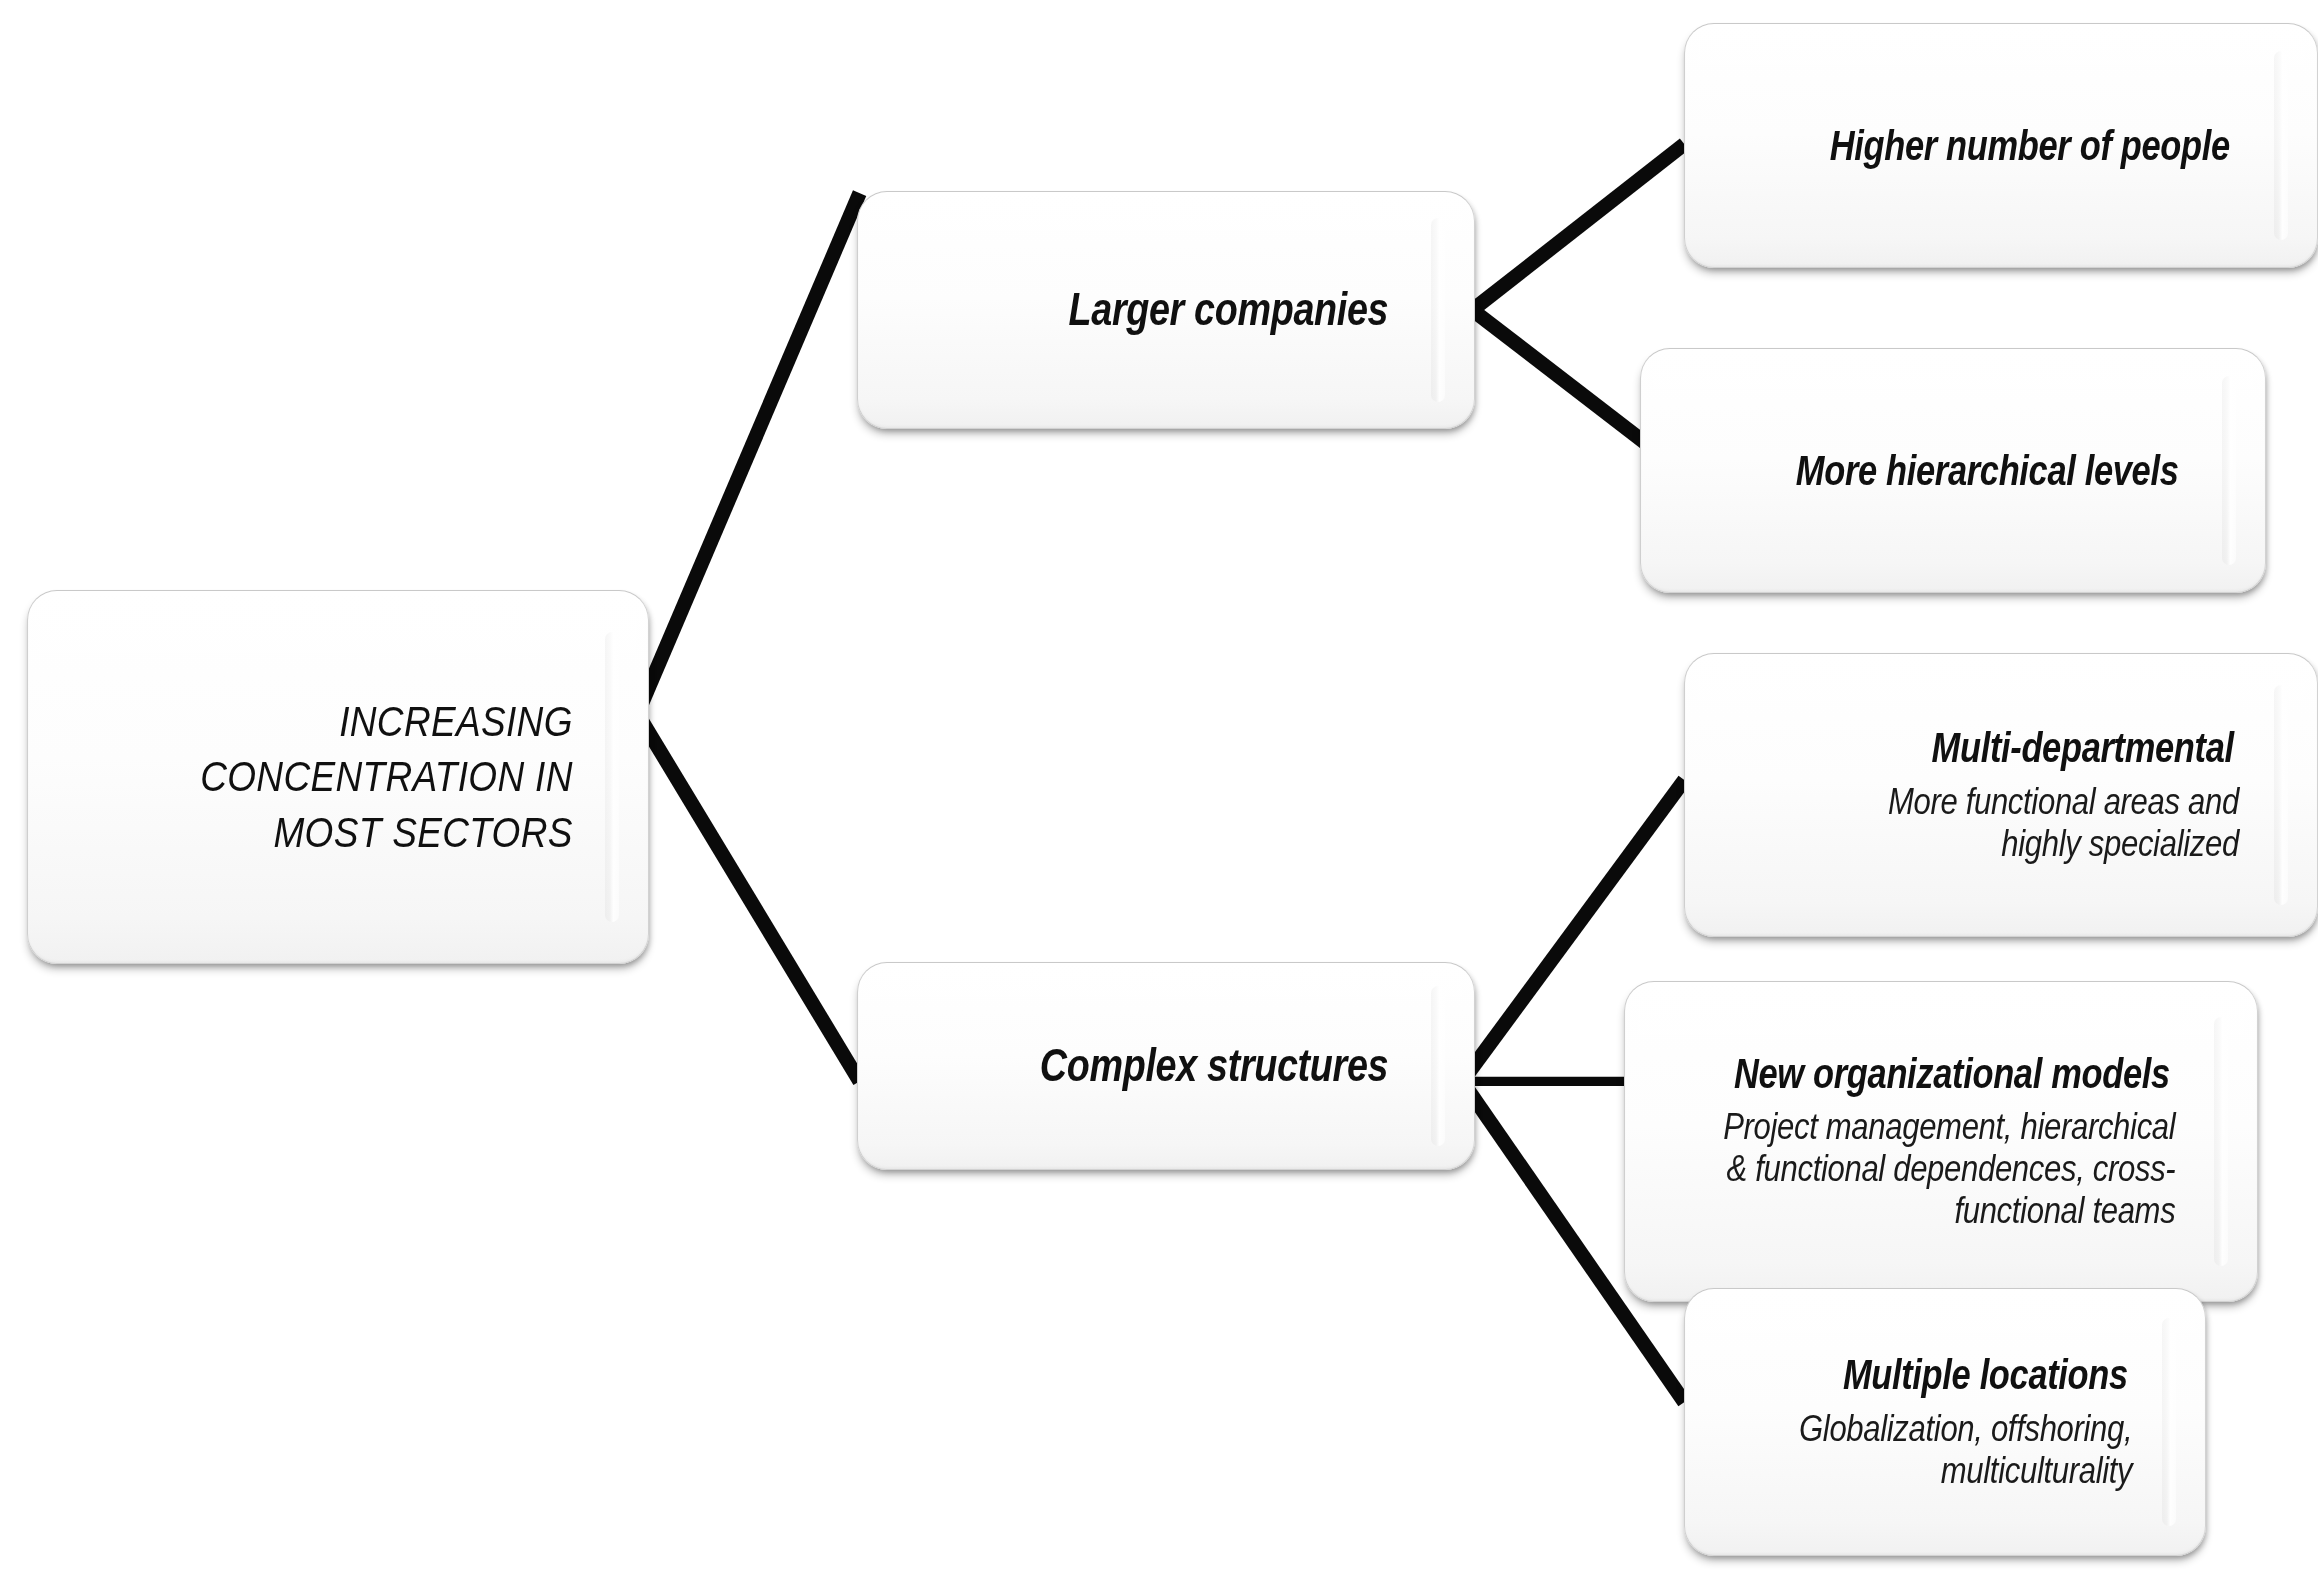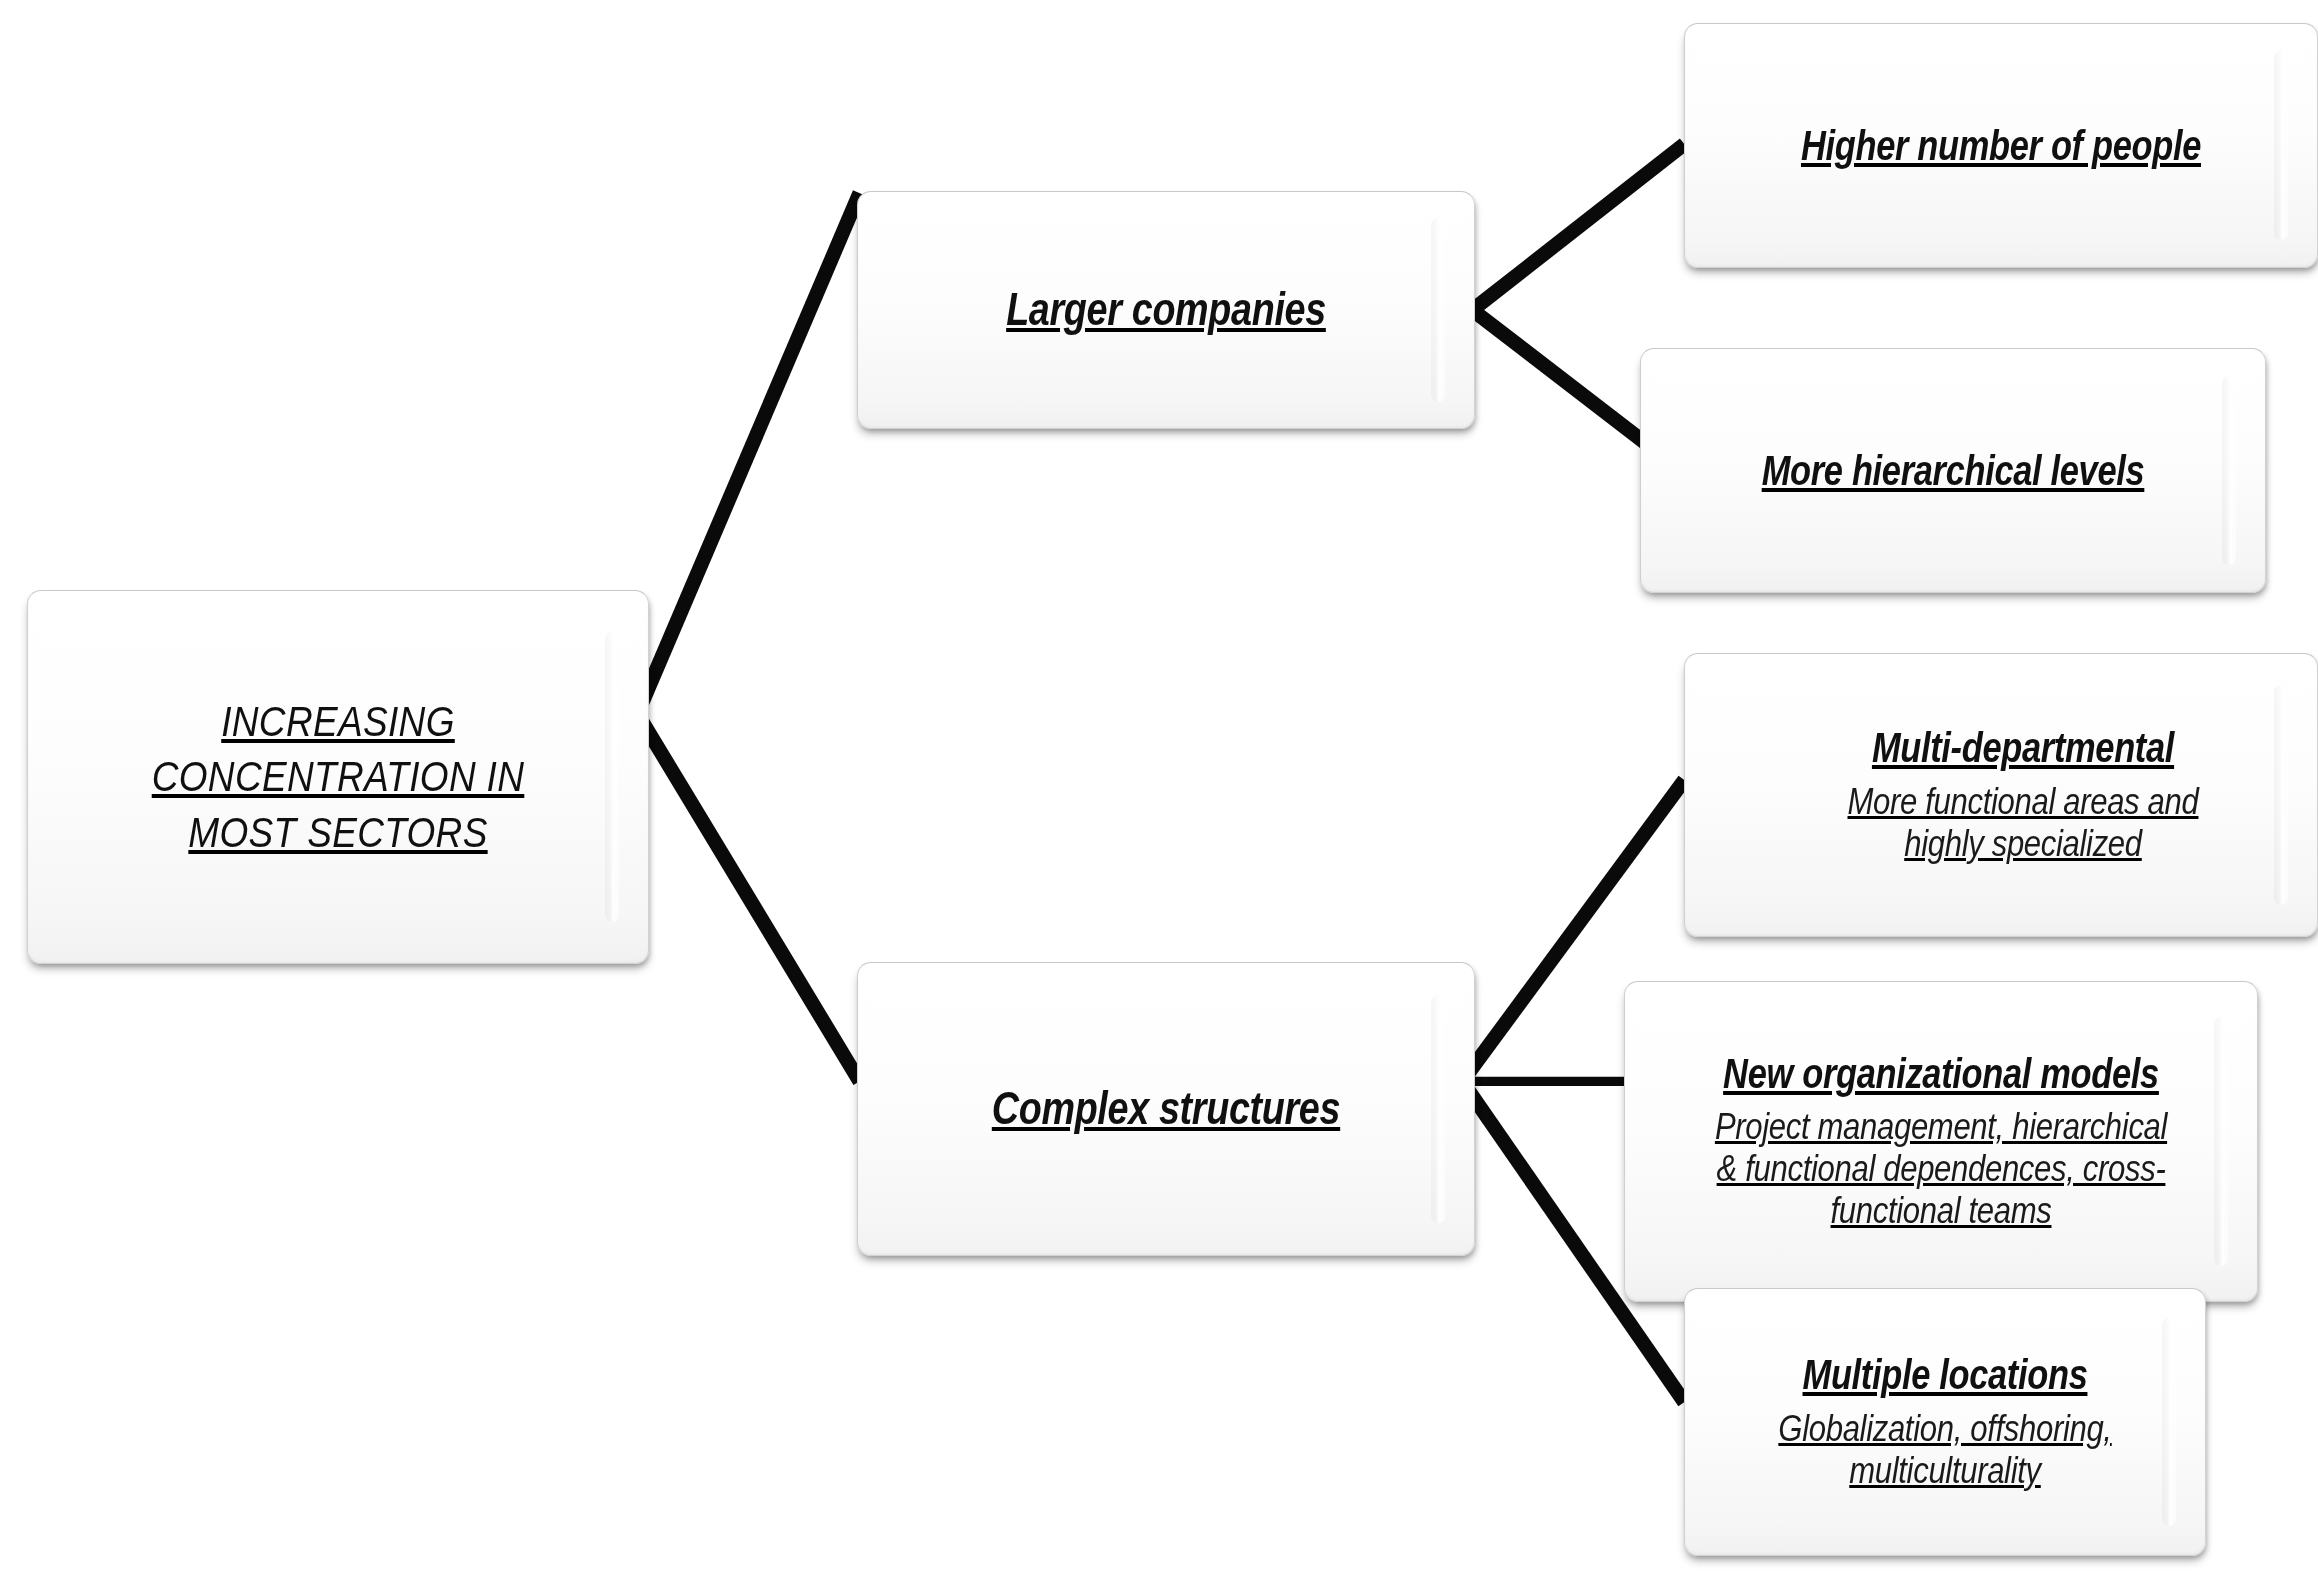--- a/index.html
+++ b/index.html
@@ -25,38 +25,37 @@
     z-index: 1;
     pointer-events: none;
   }
   #connectors line { stroke: #0a0a0a; stroke-linecap: butt; }
 
   
   .node {
     position: absolute;
     z-index: 2;
     box-sizing: border-box;
-    border-radius: 14px;
+    border-radius: 30px;
     background:
       linear-gradient(180deg, #ffffff 0%, #fdfdfd 45%, #f6f6f6 88%, #f1f1f1 100%);
     border: 1.4px solid #d2d2d2;
     border-top-color: #c9c9c9;
     border-left-color: #cfcfcf;
     box-shadow:
       0 6.5px 10px -2.9px rgba(0,0,0,0.32),
       2.2px 2.9px 5px -1.4px rgba(0,0,0,0.18),
       inset 0 2.2px 2.2px -0.7px rgba(255,255,255,0.95),
       inset 0 -2.2px 3.6px -1.4px rgba(0,0,0,0.06);
     display: flex;
     flex-direction: column;
     align-items: center;
     justify-content: center;
-    text-align: center;
+    text-align: right;
     overflow: hidden;
-    text-decoration: underline;
   }
   
   .node::after {
     content: "";
     position: absolute;
     top: 11%;
     bottom: 11%;
     right: 29px;
     width: 14.4px;
     border-radius: 8.7px;
@@ -154,21 +153,21 @@
       <div class="title wrapping">INCREASING CONCENTRATION IN MOST SECTORS</div>
     </div>
   </div>
 
   <div class="node lvl2" style="left:857px; top:191px; width:618px; height:238px;">
     <div class="node-inner">
       <div class="title">Larger companies</div>
     </div>
   </div>
 
-  <div class="node lvl2" style="left:857px; top:962px; width:618px; height:294px;">
+  <div class="node lvl2" style="left:857px; top:962px; width:618px; height:208px;">
     <div class="node-inner">
       <div class="title">Complex structures</div>
     </div>
   </div>
 
   <div class="node lvl3" style="left:1684px; top:23px; width:634px; height:245px;">
     <div class="node-inner">
       <div class="title">Higher number of people</div>
     </div>
   </div>

